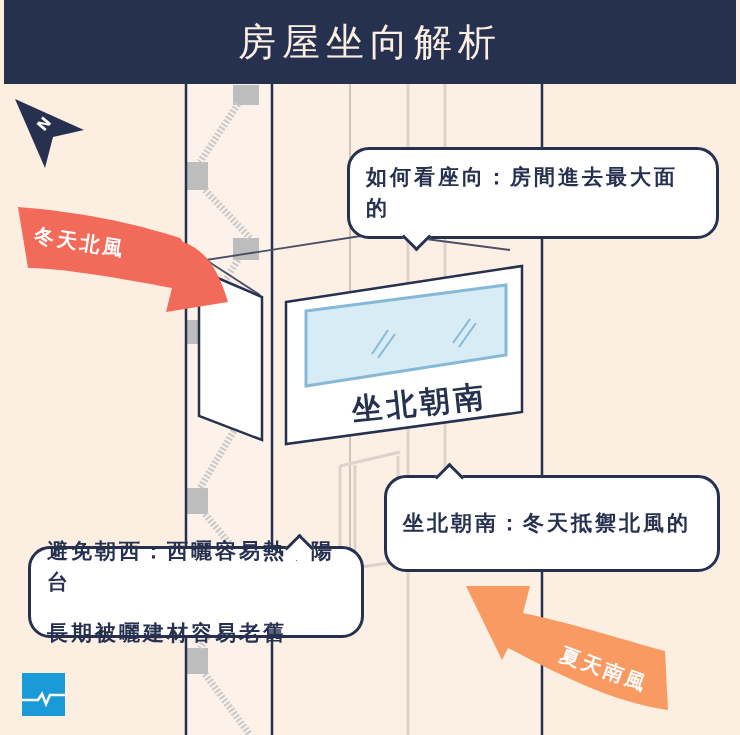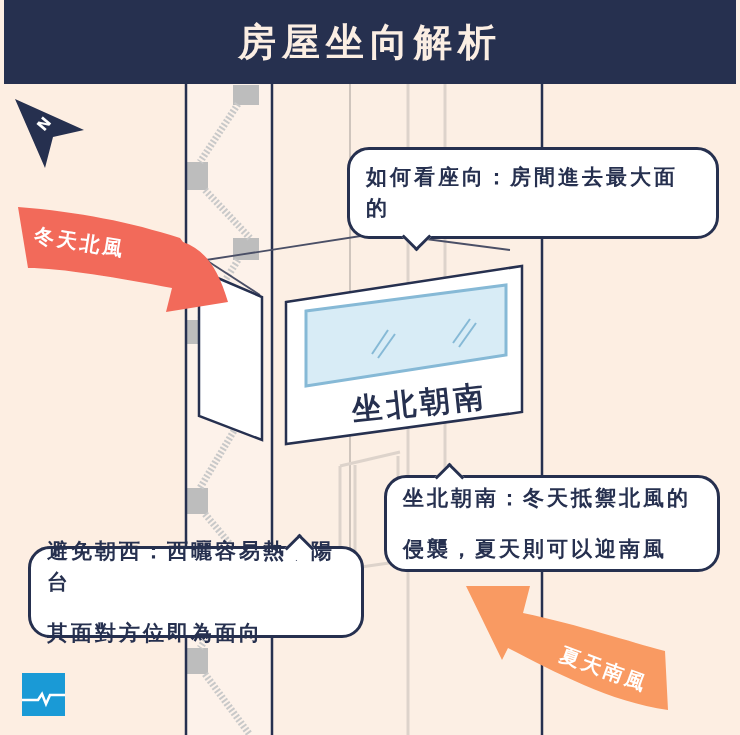--- a/index.html
+++ b/index.html
@@ -1,18 +1,18 @@
 <!DOCTYPE html>
 <html><head>
   <meta charset="utf-8">
   <style>
     html,body{margin:0;padding:0;}
     body{width:740px;height:735px;overflow:hidden;background:#fdeee2;font-family:"DejaVu Sans","Liberation Sans",sans-serif;position:relative;}
     .header{position:absolute;left:4px;top:0;width:732px;height:84px;background:#26304f;display:flex;align-items:center;justify-content:center;}
-    .header h1{margin:0;color:#fbeee3;font-size:38px;font-weight:bold;letter-spacing:6px;}
+    .header h1{margin:0;color:#fbeee3;font-size:38px;font-weight:normal;letter-spacing:6px;}
     .canvas{position:absolute;left:0;top:84px;width:740px;height:651px;}
     .bubble{position:absolute;background:#fff;border:3px solid #26304f;border-radius:22px;color:#26304f;font-size:21px;font-weight:bold;line-height:31px;letter-spacing:3px;box-sizing:border-box;padding:0 16px;display:flex;flex-direction:column;justify-content:center;gap:20px;}
     .bubble .tail{position:absolute;width:18px;height:18px;background:#fff;border-left:3px solid #26304f;border-top:3px solid #26304f;}
     .tail.down{transform:rotate(225deg);bottom:-11px;}
     .tail.up{transform:rotate(45deg);top:-11px;}
     .label{position:absolute;color:#fff;font-weight:bold;font-size:20px;letter-spacing:3px;white-space:nowrap;}
     .sign-text{position:absolute;color:#26304f;font-weight:bold;font-size:30px;letter-spacing:4px;transform:rotate(-6deg);white-space:nowrap;}
     .logo{position:absolute;left:22px;top:673px;width:43px;height:43px;background:#1a9ad6;}
   </style>
 </head>
@@ -98,27 +98,26 @@
 
   <span class="sign-text" style="left:352px;top:299px;">坐北朝南</span>
 
   <div class="bubble" style="left:347px;top:63px;width:372px;height:92px;">
     <span>如何看座向：房間進去最大面的</span>
     <span class="tail down" style="left:56px;"></span>
   </div>
 
   <div class="bubble" style="left:384px;top:391px;width:336px;height:97px;">
     <span>坐北朝南：冬天抵禦北風的</span>
-    <span>侵襲，夏天則可以迎南風</span>
     <span class="tail up" style="left:52px;"></span>
   </div>
 
   <div class="bubble" style="left:28px;top:462px;width:336px;height:92px;">
     <span>避免朝西：西曬容易熱，陽台</span>
-    <span>其面對方位即為面向</span>
+    <span>長期被曬建材容易老舊</span>
     <span class="tail up" style="left:258px;"></span>
   </div>
 
   <div class="logo" style="top:589px;">
     <svg width="43" height="43" viewBox="0 0 43 43">
       <polyline points="0,27 16,27 20,21 24,31 28,22 43,22" fill="none" stroke="#fff" stroke-width="2.5"></polyline>
     </svg>
   </div>
 </div>
 

